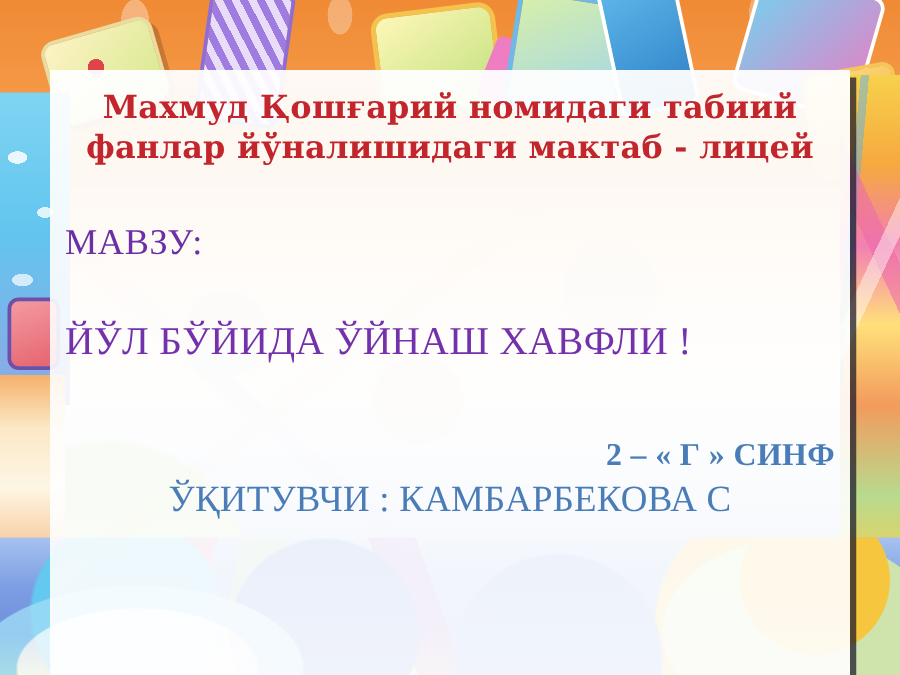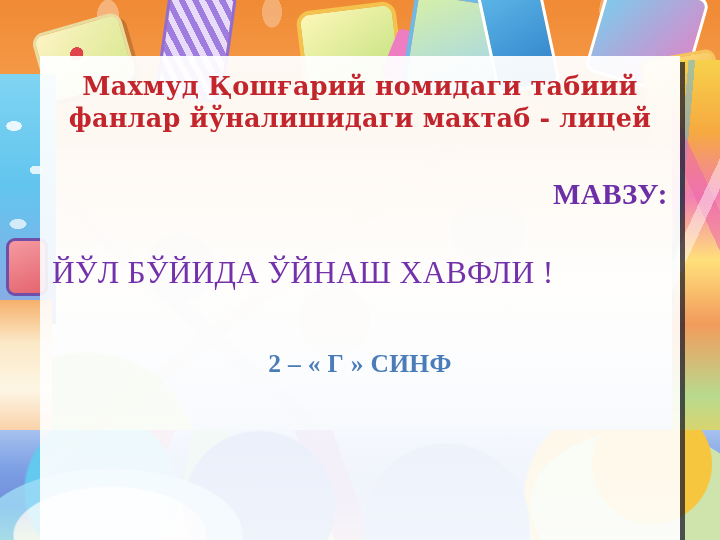--- a/index.html
+++ b/index.html
@@ -217,44 +217,44 @@
     font-size: 25.5px;
     line-height: 1.26;
     color: #c2252b;
     letter-spacing: .2px;
     white-space: pre-line;
   }
 
   .topic-label {
     margin: 0;
     padding-top: 44px;
-    text-align: right;
-    font-family: "Liberation Serif", "DejaVu Serif", serif;
-    font-weight: bold;
+    text-align: left;
+    font-family: "Liberation Serif", "DejaVu Serif", serif;
+    font-weight: normal;
     font-size: 29px;
     color: #6c2fa6;
     letter-spacing: .5px;
   }
 
   .headline {
     margin: 0;
     padding-top: 44px;
     text-align: left;
     font-family: "Liberation Serif", "DejaVu Serif", serif;
     font-weight: normal;
     font-size: 31.5px;
     color: #7331ab;
     letter-spacing: .3px;
     white-space: nowrap;
   }
 
   .class-line {
     margin: 0;
     padding-top: 58px;
-    text-align: center;
+    text-align: right;
     font-family: "Liberation Serif", "DejaVu Serif", serif;
     font-weight: bold;
     font-size: 25.5px;
     color: #4a7cb8;
     letter-spacing: .3px;
   }
 
   .teacher-line {
     margin: 0;
     padding-top: 5px;
@@ -303,15 +303,16 @@
 
     <h1 class="school-name">Махмуд Қошғарий номидаги табиий
 фанлар йўналишидаги мактаб - лицей</h1>
 
     <p class="topic-label">МАВЗУ:</p>
 
     <p class="headline">ЙЎЛ БЎЙИДА ЎЙНАШ ХАВФЛИ !</p>
 
     <p class="class-line">2 – « Г » СИНФ</p>
 
+    <p class="teacher-line">ЎҚИТУВЧИ : КАМБАРБЕКОВА С</p>
 
   </div>
 </div>
 
 </body></html>

